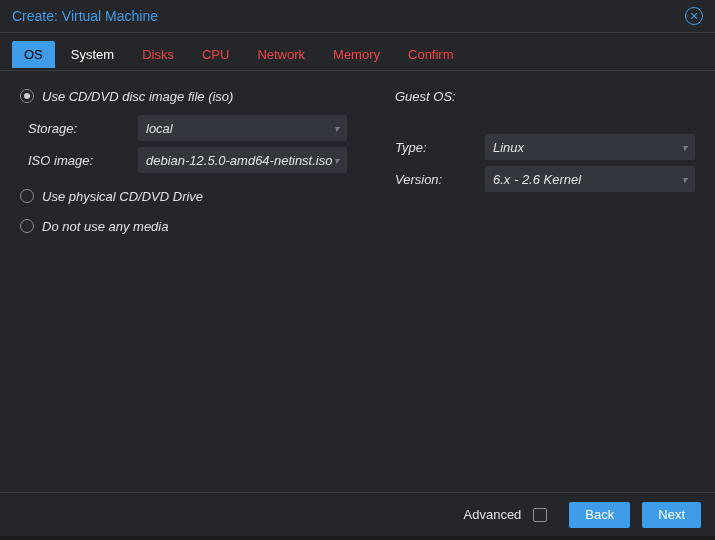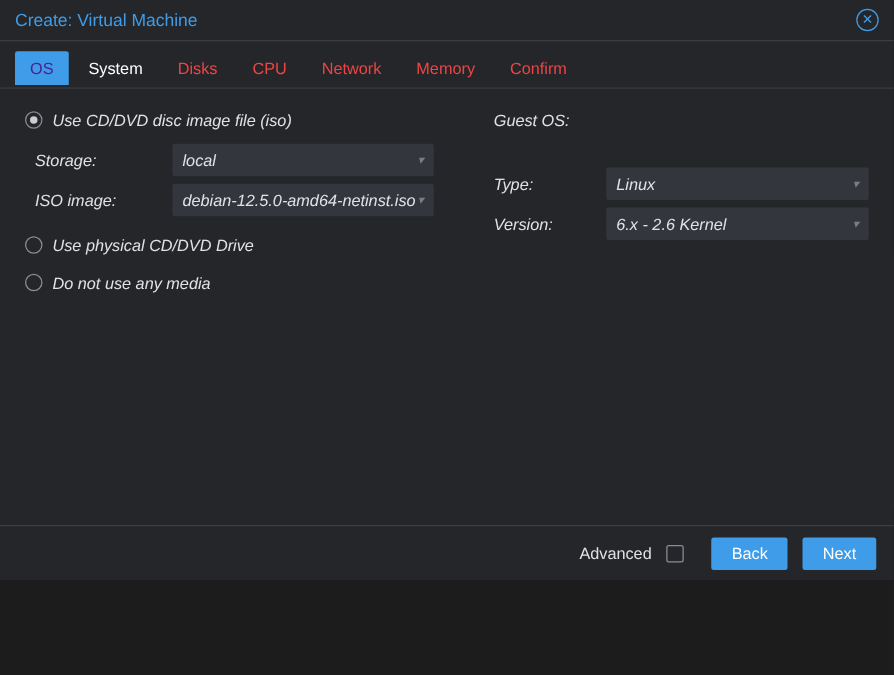--- a/index.html
+++ b/index.html
@@ -7,21 +7,21 @@
     font-family: -apple-system, BlinkMacSystemFont, "Segoe UI", Arial, sans-serif;
     background: #1c1c1c;
     width: 715px;
     height: 540px;
     overflow: hidden;
     color: #cccccc;
     font-size: 13px;
   }
   .window {
     width: 715px;
-    height: 464px;
+    height: 536px;
     background: #24262a;
     display: flex;
     flex-direction: column;
   }
   .titlebar {
     height: 33px;
     display: flex;
     align-items: center;
     padding: 0 12px;
     justify-content: space-between;
@@ -53,21 +53,21 @@
     border-bottom: 1px solid #3a3d42;
   }
   .tab {
     padding: 6px 12px;
     color: #ffffff;
     cursor: pointer;
     border-radius: 2px 2px 0 0;
   }
   .tab.active {
     background: #3f9ce8;
-    color: #4c1d95;
+    color: #000000;
   }
   .tab.disabled {
     color: #ef4444;
   }
   .content {
     flex: 1;
     padding: 12px 20px;
     display: flex;
     gap: 48px;
     font-style: italic;

